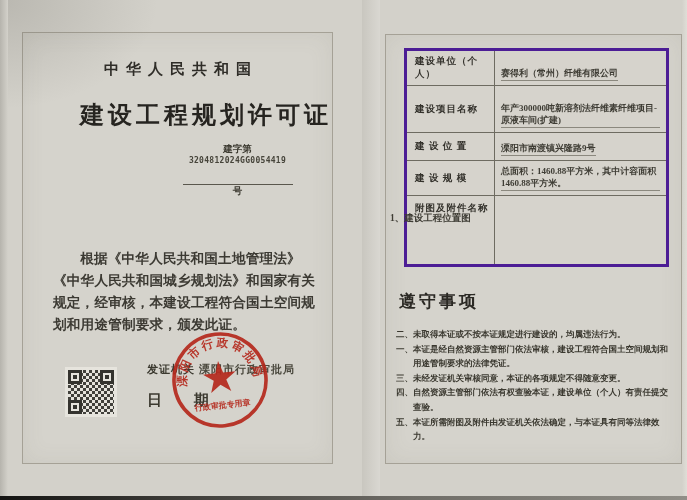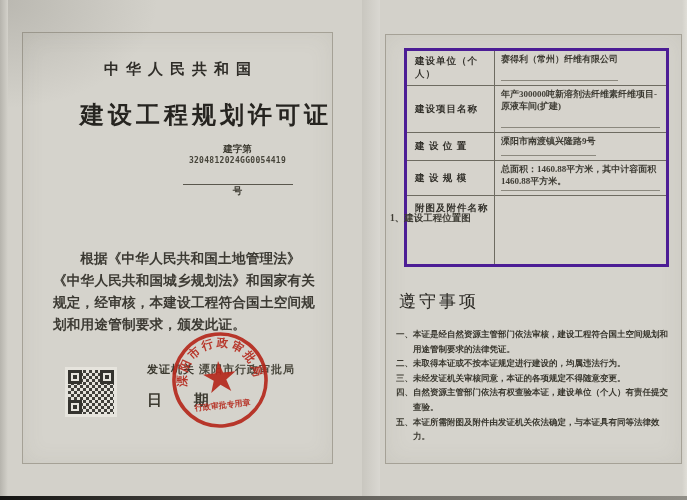--- a/index.html
+++ b/index.html
@@ -57,30 +57,30 @@
   .seal{position:absolute;left:147px;top:297px;width:100px;height:100px;
     opacity:.92;transform:rotate(-6deg);}
 
   
   .cert-table{position:absolute;left:18px;top:13px;width:265px;
     border:3px solid #4c1d95;box-sizing:border-box;background:rgba(215,213,206,.4);}
   .trow{display:grid;grid-template-columns:88px 1fr;}
   .trow + .trow{border-top:1px solid #6e6b61;}
   .tlabel{border-right:1px solid #6e6b61;display:flex;align-items:center;
     padding-left:8px;font-size:9.5px;font-weight:700;letter-spacing:1px;color:#33312b;}
-  .tvalue{display:flex;padding:2px 6px 4px 6px;
+  .tvalue{display:flex;align-items:flex-end;padding:2px 6px 4px 6px;
     font-size:9px;font-weight:600;color:#3e3c34;line-height:12px;}
   .tvalue .u{border-bottom:1px solid #8b887e;padding-bottom:1px;}
   .r1{height:34px;} .r2{height:46px;} .r3{height:27px;} .r4{height:34px;} .r5{height:68px;}
   .r5 .tlabel{align-items:flex-start;padding-top:6px;}
 
   .attachment{position:absolute;left:4px;top:177px;font-size:9.5px;font-weight:600;
     color:#3e3c34;white-space:nowrap;}
 
-  .observe-title{position:absolute;left:13px;top:255px;font-size:17px;font-weight:400;
+  .observe-title{position:absolute;left:13px;top:255px;font-size:17px;font-weight:700;
     letter-spacing:3px;color:#2b2924;}
   .observe-list{position:absolute;left:10px;top:292px;width:278px;
     font-size:8.5px;line-height:14.6px;font-weight:600;color:#3a382f;}
   .observe-list .item{padding-left:17px;text-indent:-17px;}
 </style>
 </head>
 <body>
 
 <div class="scan">
 
@@ -157,22 +157,22 @@
           <span></span>
         </div>
       </div>
     </div>
 
     <div class="attachment">1、建设工程位置图</div>
 
     <div class="observe-title">遵守事项</div>
 
     <div class="observe-list">
+      <div class="item">二、未取得本证或不按本证规定进行建设的，均属违法行为。</div>
       <div class="item">一、本证是经自然资源主管部门依法审核，建设工程符合国土空间规划和用途管制要求的法律凭证。</div>
-      <div class="item">二、未取得本证或不按本证规定进行建设的，均属违法行为。</div>
       <div class="item">三、未经发证机关审核同意，本证的各项规定不得随意变更。</div>
       <div class="item">四、自然资源主管部门依法有权查验本证，建设单位（个人）有责任提交查验。</div>
       <div class="item">五、本证所需附图及附件由发证机关依法确定，与本证具有同等法律效力。</div>
     </div>
   </div>
 
   <div class="fold"></div>
   <div class="corner-shade"></div>
   <div class="left-edge"></div>
   <div class="right-edge"></div>

